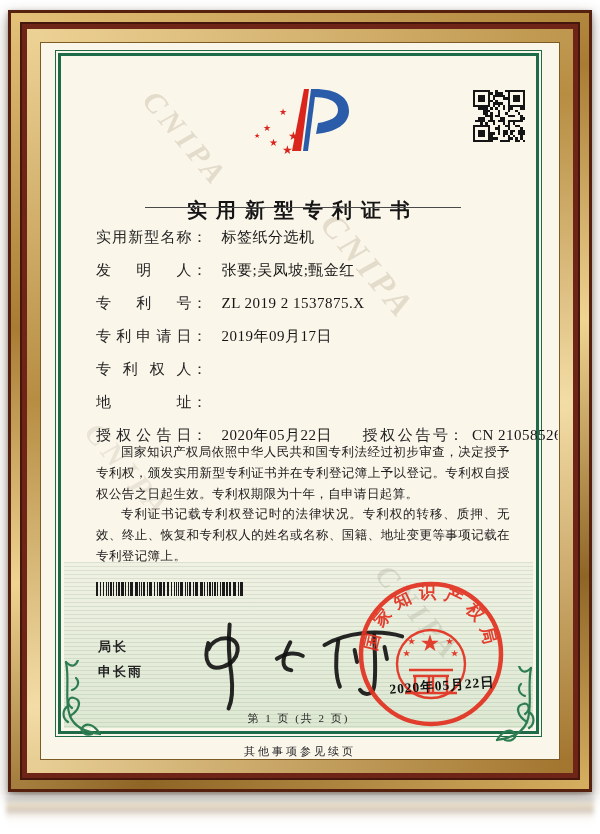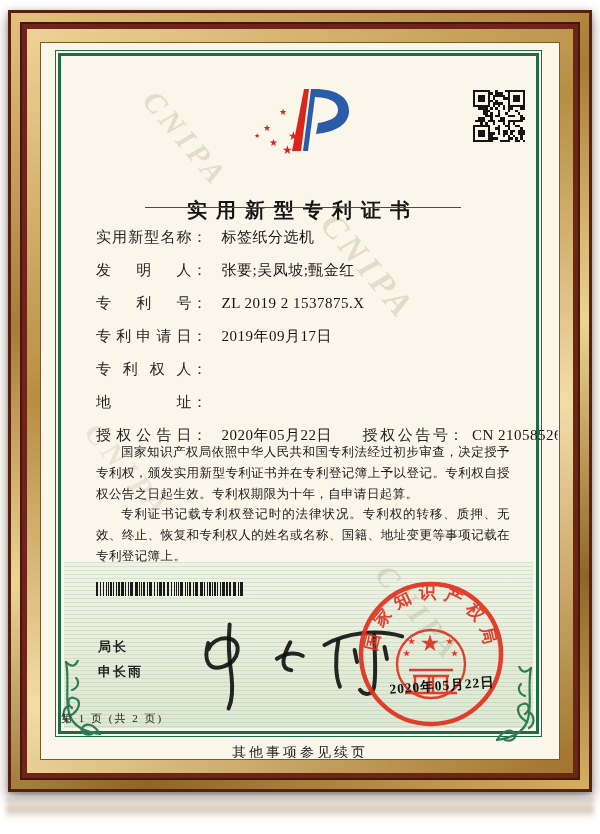--- a/index.html
+++ b/index.html
@@ -66,22 +66,22 @@
   .seal .emb{stroke:var(--seal_red,#e23222);fill:none;stroke-width:2.4;}
   .seal .star{fill:var(--seal_red,#e23222);}
   .seal-date{position:absolute;left:303px;top:621px;width:156px;text-align:center;font-size:13.5px;
              font-weight:600;color:#111;letter-spacing:1px;transform:rotate(-4deg);}
   .flourish{position:absolute;width:64px;height:76px;}
   .flourish path{stroke:#2e7d52;stroke-width:2.2;fill:none;stroke-linecap:round;}
   .fl-bl{left:-1px;top:604px;}
   .fl-br{right:-1px;top:610px;transform:scaleX(-1);}
   .wm4{left:300px;top:540px;font-size:30px;color:rgba(150,150,130,.25);position:absolute;font-style:italic;
        font-weight:700;letter-spacing:5px;transform:rotate(50deg);}
-  .pageinfo{position:absolute;left:0;right:0;top:655px;text-align:left;font-size:11px;color:#262626;letter-spacing:2px;}
-  .footnote{position:absolute;left:0;right:0;top:700px;text-align:center;font-size:14px;color:#242424;letter-spacing:3px;}
+  .pageinfo{position:absolute;left:0;right:0;top:655px;text-align:center;font-size:11px;color:#262626;letter-spacing:2px;}
+  .footnote{position:absolute;left:0;right:0;top:700px;text-align:center;font-size:11px;color:#242424;letter-spacing:3px;}
   
   .reflection{position:absolute;left:6px;right:6px;top:797px;height:34px;filter:blur(2px);opacity:.8;
       background:linear-gradient(180deg,#9a9a9c 0%,#cfc9bd 15%,#c7a76a 30%,#7a5a40 40%,#d9cdb4 58%,#f2efe9 78%,#ffffff 100%);}
   .reflect-fade{position:absolute;left:0;right:0;top:795px;height:39px;
       background:linear-gradient(180deg,rgba(255,255,255,.15),rgba(255,255,255,.92) 72%,#ffffff 100%);}
   .logo-star{fill:var(--logo_red,#da251c);}
 </style>
 </head>
 <body>
 

